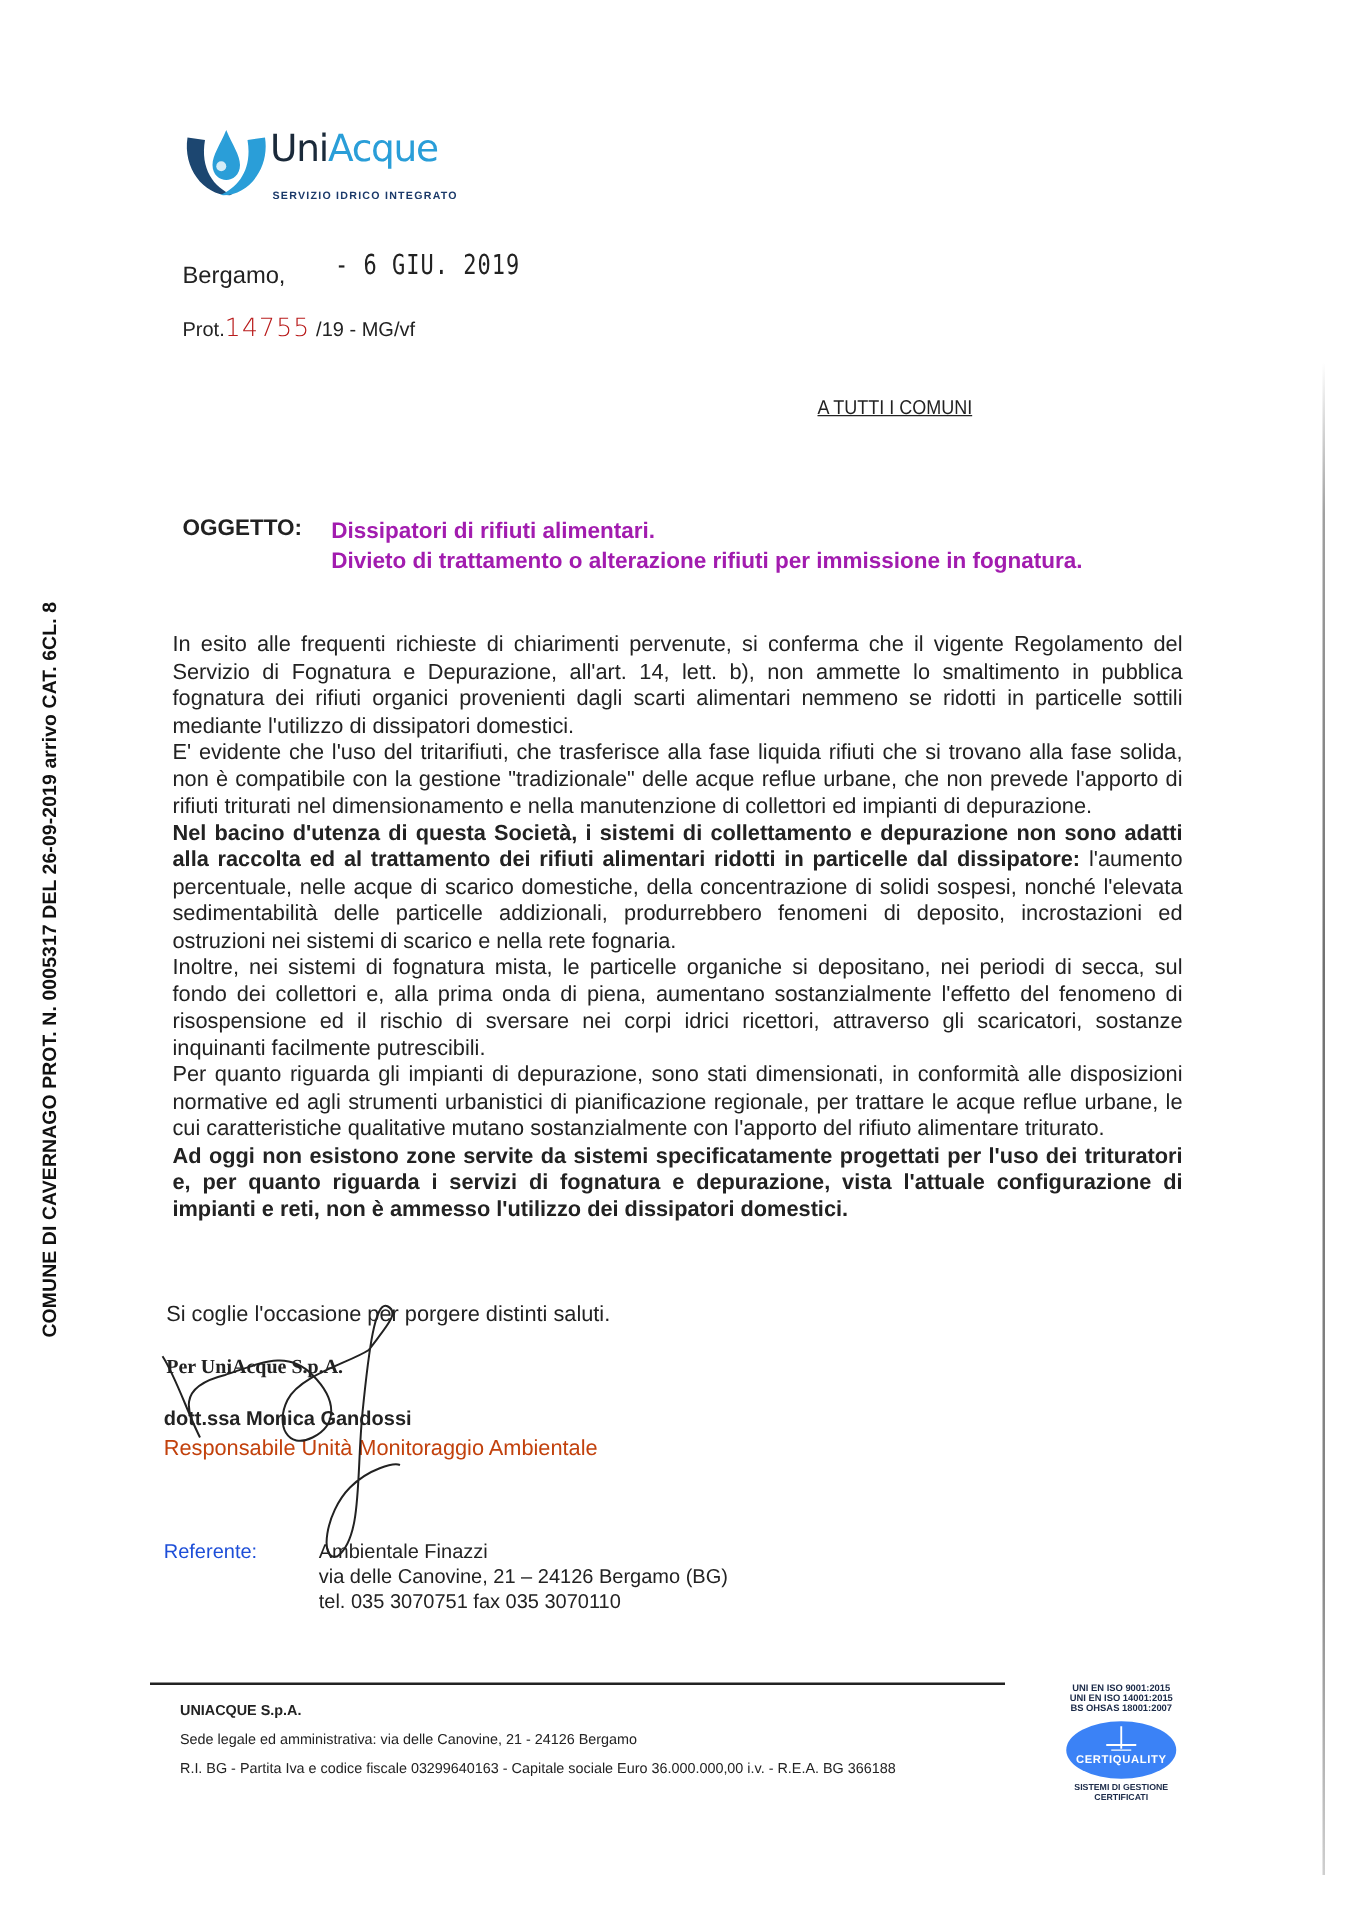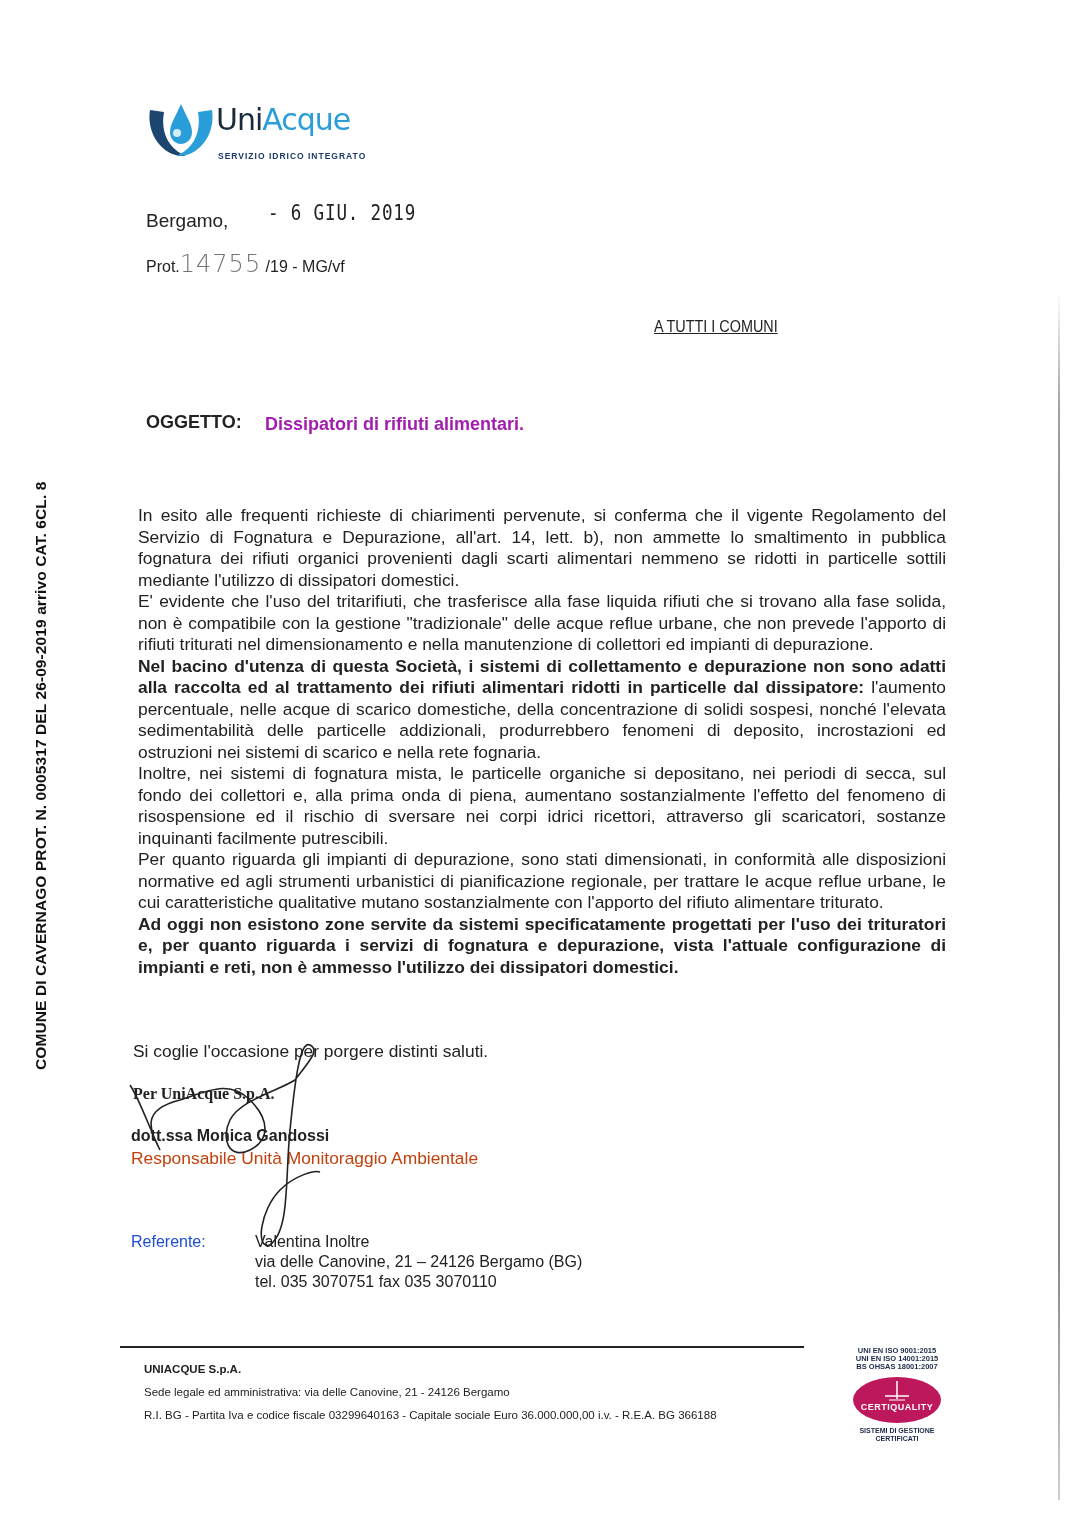--- a/index.html
+++ b/index.html
@@ -21,21 +21,21 @@
   .logo-text { position: absolute; left: 70px; top: 6px; font-size: 30px; letter-spacing: -1px;
     font-family: "DejaVu Sans", sans-serif; font-weight: normal; }
   .logo-uni { color: #1b2a3a; }
   .logo-acque { color: #2a9ed8; }
   .logo-sub { position: absolute; left: 72px; top: 55px; font-size: 8.5px; font-weight: bold;
     letter-spacing: 1px; color: #1b3a6a; }
   .place { left: 146px; top: 210px; font-size: 19px; color: #222; }
   .date-stamp { left: 268px; top: 200px; font-size: 22px; font-family: "DejaVu Sans Mono", monospace;
     transform: scaleX(0.8); transform-origin: left; color: #222; letter-spacing: 1px; }
   .prot { left: 146px; top: 250px; font-size: 16px; color: #222; }
-  .prot .hand { font-family: "DejaVu Sans", sans-serif; font-size: 24px; font-weight: 300; color: #737373;
+  .prot .hand { font-family: "DejaVu Sans", sans-serif; font-size: 20px; font-weight: 300; color: #b91c1c;
     letter-spacing: 1px; }
   .recipient { left: 654px; top: 318px; font-size: 16px; text-decoration: underline; color: #222;
     transform: scaleX(0.9); transform-origin: left; }
   .subject-label { left: 146px; top: 412px; font-size: 18px; font-weight: bold; color: #222; }
   .subject-lines { left: 265px; top: 412px; font-size: 18px; font-weight: bold; color: #a21caf; line-height: 24px; }
   .body {
     position: absolute; left: 138px; top: 505px; width: 808px;
     font-size: 17.4px; line-height: 21.5px; text-align: justify; color: #222;
   }
   .body p { margin: 0; }
@@ -46,21 +46,21 @@
   .sig-role { left: 131px; top: 1148px; font-size: 17.4px; color: #c2410c; }
   .signature { position: absolute; left: 120px; top: 1040px; width: 220px; height: 210px; }
   .ref-label { left: 131px; top: 1233px; font-size: 16px; color: #1d4ed8; }
   .ref-lines { left: 255px; top: 1232px; font-size: 16px; line-height: 20px; color: #222; }
   .footer-rule { position: absolute; left: 120px; top: 1346px; width: 684px; height: 2px; background: #222; }
   .footer { position: absolute; left: 128px; top: 1358px; font-size: 11.5px; color: #222; line-height: 23px; margin-left: 16px; }
   .footer .co { font-weight: bold; font-size: 11.5px; }
   .cert { position: absolute; left: 842px; top: 1347px; width: 110px; text-align: center; }
   .cert-std { font-size: 7.5px; font-weight: bold; line-height: 8px; color: #1b2a48; }
   .cert-oval { margin: 6px auto 4px; width: 88px; height: 46px; border-radius: 50%;
-    background: #be185d; position: relative; }
+    background: #3b82f6; position: relative; }
   .cert-name { position: absolute; left: 0; right: 0; top: 25px; font-size: 9px; font-weight: bold;
     color: #fff; letter-spacing: 0.5px; }
   .cert-foot { font-size: 7px; font-weight: bold; line-height: 8px; color: #1b2a48; }
 </style>
 </head>
 <body>
 
 <div class="side-stamp">COMUNE DI CAVERNAGO PROT. N. 0005317 DEL 26-09-2019 arrivo CAT. 6CL. 8</div>
 <div class="scan-edge"></div>
 
@@ -82,20 +82,21 @@
 <div class="abs prot">
   <span>Prot.</span><span class="hand">14755</span>
   <span>/19 - MG/vf</span>
 </div>
 
 <div class="abs recipient">A TUTTI I COMUNI</div>
 
 <div class="abs subject-label">OGGETTO:</div>
 <div class="abs subject-lines">
   <div>Dissipatori di rifiuti alimentari.</div>
+  <div>Divieto di trattamento o alterazione rifiuti per immissione in fognatura.</div>
 </div>
 
 <div class="body">
   <p>In esito alle frequenti richieste di chiarimenti pervenute, si conferma che il vigente Regolamento del Servizio di Fognatura e Depurazione, all'art. 14, lett. b), non ammette lo smaltimento in pubblica fognatura dei rifiuti organici provenienti dagli scarti alimentari nemmeno se ridotti in particelle sottili mediante l'utilizzo di dissipatori domestici.</p>
   <p>E' evidente che l'uso del tritarifiuti, che trasferisce alla fase liquida rifiuti che si trovano alla fase solida, non è compatibile con la gestione "tradizionale" delle acque reflue urbane, che non prevede l'apporto di rifiuti triturati nel dimensionamento e nella manutenzione di collettori ed impianti di depurazione.</p>
   <p><b>Nel bacino d'utenza di questa Società, i sistemi di collettamento e depurazione non sono adatti alla raccolta ed al trattamento dei rifiuti alimentari ridotti in particelle dal dissipatore:</b><span> l'aumento percentuale, nelle acque di scarico domestiche, della concentrazione di solidi sospesi, nonché l'elevata sedimentabilità delle particelle addizionali, produrrebbero fenomeni di deposito, incrostazioni ed ostruzioni nei sistemi di scarico e nella rete fognaria.</span></p>
   <p>Inoltre, nei sistemi di fognatura mista, le particelle organiche si depositano, nei periodi di secca, sul fondo dei collettori e, alla prima onda di piena, aumentano sostanzialmente l'effetto del fenomeno di risospensione ed il rischio di sversare nei corpi idrici ricettori, attraverso gli scaricatori, sostanze inquinanti facilmente putrescibili.</p>
   <p>Per quanto riguarda gli impianti di depurazione, sono stati dimensionati, in conformità alle disposizioni normative ed agli strumenti urbanistici di pianificazione regionale, per trattare le acque reflue urbane, le cui caratteristiche qualitative mutano sostanzialmente con l'apporto del rifiuto alimentare triturato.</p>
   <p><b>Ad oggi non esistono zone servite da sistemi specificatamente progettati per l'uso dei trituratori e, per quanto riguarda i servizi di fognatura e depurazione, vista l'attuale configurazione di impianti e reti, non è ammesso l'utilizzo dei dissipatori domestici.</b></p>
 </div>
@@ -104,21 +105,21 @@
 <div class="abs sig-company">Per UniAcque S.p.A.</div>
 <div class="abs sig-name">dott.ssa Monica Gandossi</div>
 <div class="abs sig-role">Responsabile Unità Monitoraggio Ambientale</div>
 
 <svg class="signature" viewBox="0 0 220 210">
   <path d="M10 45 C 20 60, 30 90, 40 110 M 40 110 C 30 90, 20 70, 60 60 C 90 50, 110 40, 130 60 C 150 80, 150 100, 130 110 C 110 120, 100 100, 110 80 C 120 60, 160 50, 175 40 C 190 20, 200 10, 190 5 C 180 0, 175 40, 170 90 C 165 140, 170 190, 150 205 C 135 210, 140 170, 160 150 C 175 135, 195 130, 200 132" fill="none" stroke="#222" stroke-width="1.6"></path>
 </svg>
 
 <div class="abs ref-label">Referente:</div>
 <div class="abs ref-lines">
-  <div>Valentina Inoltre</div>
+  <div>Ambientale Finazzi</div>
   <div>via delle Canovine, 21 – 24126 Bergamo (BG)</div>
   <div>tel. 035 3070751  fax 035 3070110</div>
 </div>
 
 <div class="footer-rule"></div>
 <div class="footer">
   <div class="co">UNIACQUE S.p.A.</div>
   <div>Sede legale ed amministrativa: via delle Canovine, 21 - 24126 Bergamo</div>
   <div>R.I. BG  -  Partita Iva e codice fiscale 03299640163  -  Capitale sociale Euro 36.000.000,00 i.v.  -  R.E.A. BG 366188</div>
 </div>

